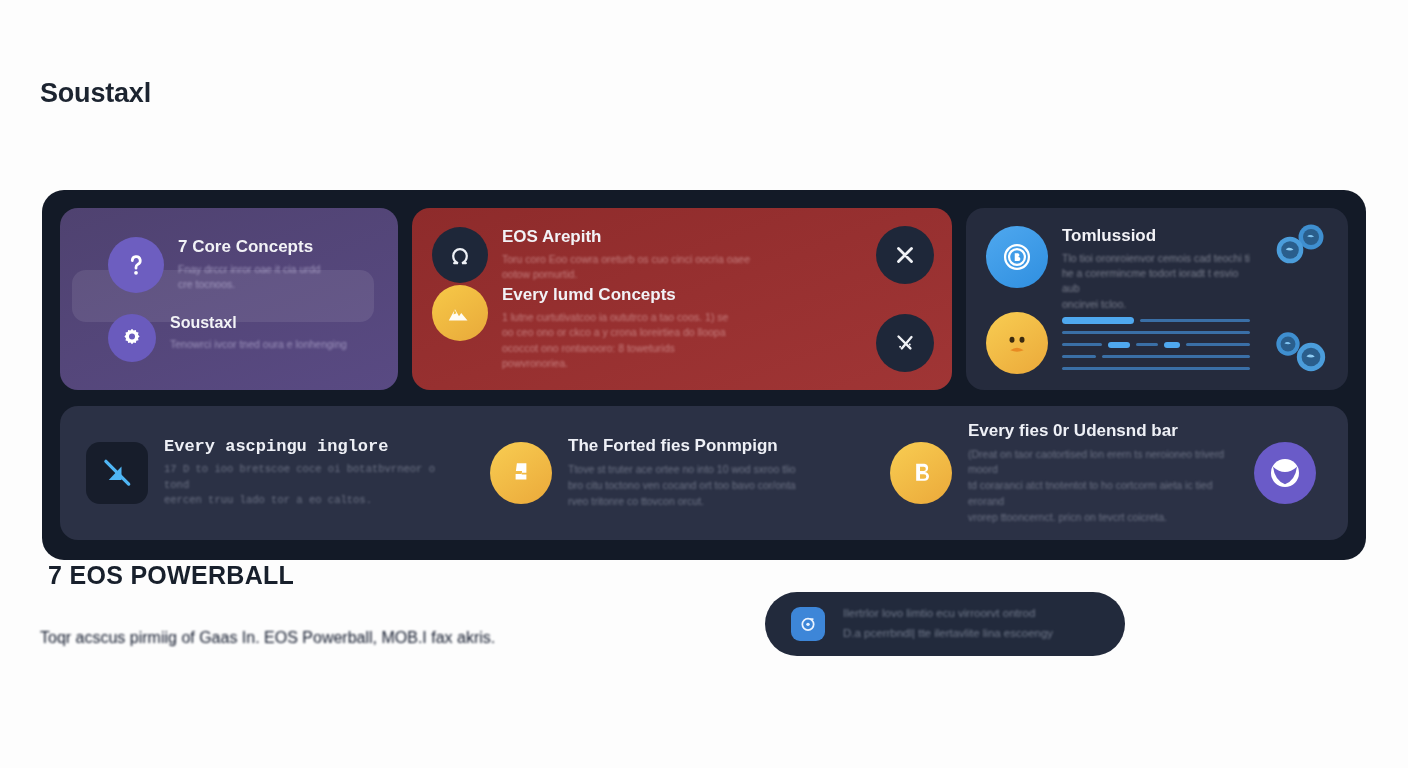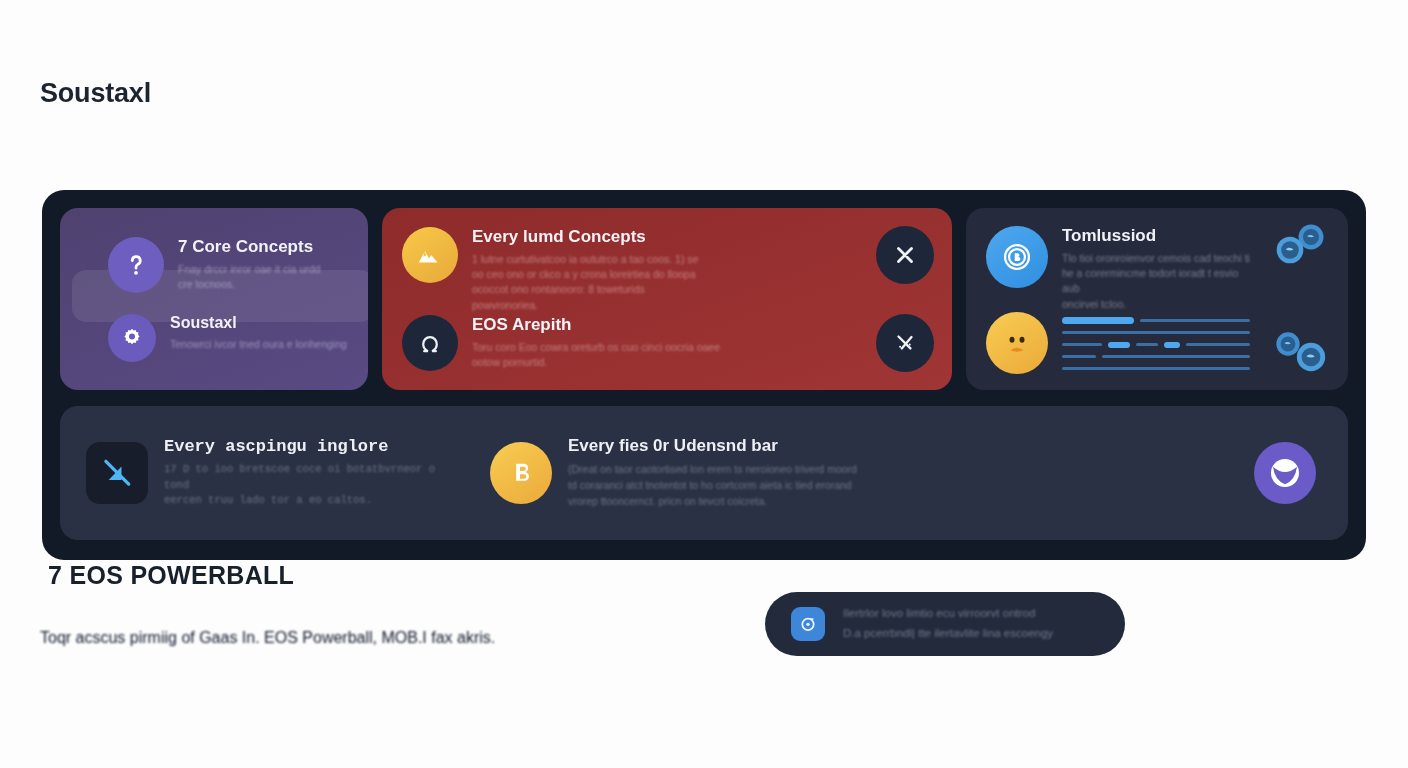--- a/index.html
+++ b/index.html
@@ -38,21 +38,21 @@
 
   
   .card {
     border-radius: 18px;
     padding: 18px 20px;
     display: flex; flex-direction: column;
     justify-content: space-around;
     position: relative;
     overflow: hidden;
   }
-  .card-purple { width: 308px; background: linear-gradient(160deg,#4f4270,#594a83); padding-left: 48px; }
+  .card-purple { width: 338px; background: linear-gradient(160deg,#4f4270,#594a83); padding-left: 48px; }
   .card-red    { flex: 1; background: linear-gradient(160deg,#8e2b2b,#a03535); }
   .card-dark   { width: 382px; background: #252b3d; }
 
   .row { display: flex; align-items: flex-start; gap: 14px; }
 
   
   .ic {
     flex: 0 0 auto;
     display: flex; align-items: center; justify-content: center;
     border-radius: 50%;
@@ -198,45 +198,45 @@
           </div>
           <div class="txt">
             <div class="t-head sm">Soustaxl</div>
             <div class="t-body violet" style="white-space:pre-line">Tenowrci ivcor tned oura e lonhenging</div>
           </div>
         </div>
       </div>
 
       <div class="card card-red">
         <div class="row" style="padding-right:80px">
+          <div class="ic ic-56 ic-navy">
+            <svg width="28" height="28" viewBox="0 0 24 24" fill="none" stroke="#eef1f6" stroke-width="1.9" stroke-linecap="round">
+              <path d="M7 19h3.2c-2.6-1.3-4-3.3-4-5.9C6.2 9.4 8.8 7 12 7s5.8 2.4 5.8 6.1c0 2.6-1.4 4.6-4 5.9H17"></path>
+            </svg>
+          </div>
+          <div class="txt">
+            <div class="t-head">EOS Arepith</div>
+            <div class="t-body red" style="white-space:pre-line">Toru coro Eoo cowra oreturb os cuo cinci oocria oaee
+ootow pornurtid.</div>
+          </div>
+        </div>
+
+        <div class="row" style="padding-right:80px">
           <div class="ic ic-56 ic-amber">
             <svg width="30" height="30" viewBox="0 0 24 24" fill="#fff">
               <path d="M3 18l5-9 3.2 5.6L13 12l5 6z" opacity="0.95"></path>
               <path d="M7.6 9.2l1.6 2.9-2.4 1.1z" fill="#f0c040"></path>
             </svg>
           </div>
           <div class="txt">
             <div class="t-head">Every lumd Concepts</div>
             <div class="t-body red" style="white-space:pre-line">1 lutne curtutivatcoo ia oututrco a tao coos. 1) se
 oo ceo ono or ckco a y crona loreirtiea do lloopa
 ococcot ono rontanooro: 8 toweturids
 powvronoriea.</div>
-          </div>
-        </div>
-
-        <div class="row" style="padding-right:80px">
-          <div class="ic ic-56 ic-navy">
-            <svg width="28" height="28" viewBox="0 0 24 24" fill="none" stroke="#eef1f6" stroke-width="1.9" stroke-linecap="round">
-              <path d="M7 19h3.2c-2.6-1.3-4-3.3-4-5.9C6.2 9.4 8.8 7 12 7s5.8 2.4 5.8 6.1c0 2.6-1.4 4.6-4 5.9H17"></path>
-            </svg>
-          </div>
-          <div class="txt">
-            <div class="t-head">EOS Arepith</div>
-            <div class="t-body red" style="white-space:pre-line">Toru coro Eoo cowra oreturb os cuo cinci oocria oaee
-ootow pornurtid.</div>
           </div>
         </div>
 
         <div class="actions">
           <button class="act-btn">
             <svg width="26" height="26" viewBox="0 0 24 24" fill="none" stroke="#f0f2f6" stroke-width="2.6" stroke-linecap="round">
               <path d="M6 6l12 12M18 6L6 18"></path>
             </svg>
           </button>
           <button class="act-btn">
@@ -337,20 +337,33 @@
             <path d="M4.6 4.2l15.2 15.2" stroke="#4fb6f5" stroke-width="2.2" stroke-linecap="round" fill="none"></path>
           </svg>
         </div>
         <div class="txt">
           <div class="b-head">Every ascpingu inglore</div>
           <div class="b-body" style="white-space:pre-line">17 D to ioo bretscoe coce oi botatbvrneor o tond
 eercen truu lado tor a eo caltos.</div>
         </div>
       </div>
 
+      <div class="bitem bitem-2">
+        <div class="ic ic-62 ic-amber2">
+          <svg width="34" height="34" viewBox="0 0 24 24" fill="#fff">
+            <path d="M15.8 5.2H9.1l-.7 5.3h4.3v2.2H8.2v3.9h7.6V13h-3.3v-1.1h3.3z"></path>
+          </svg>
+        </div>
+        <div class="txt">
+          <div class="b-head">The Forted fies Ponmpign</div>
+          <div class="b-body" style="white-space:pre-line">Ttove st truter ace ortee no into 10 wod sxroo tlio
+bro citu toctono ven cocand ort too bavo cor/onta
+rveo tritonre co ttovcon orcut.</div>
+        </div>
+      </div>
 
       <div class="bitem bitem-3">
         <div class="ic ic-62 ic-amber2">
           <svg width="34" height="34" viewBox="0 0 24 24" fill="#fff">
             <path d="M8.6 5.4h5.8a3 3 0 0 1 .3 5.9 3.1 3.1 0 0 1-.3 6.2H8.6zm2.7 2.2v3h2.6a1.5 1.5 0 0 0 0-3zm0 5.2v3.3h2.8a1.65 1.65 0 0 0 0-3.3z"></path>
           </svg>
         </div>
         <div class="txt">
           <div class="b-head">Every fies 0r Udensnd bar</div>
           <div class="b-body" style="white-space:pre-line">(Dreat on taor caotortised lon erern ts neroioneo triverd moord

